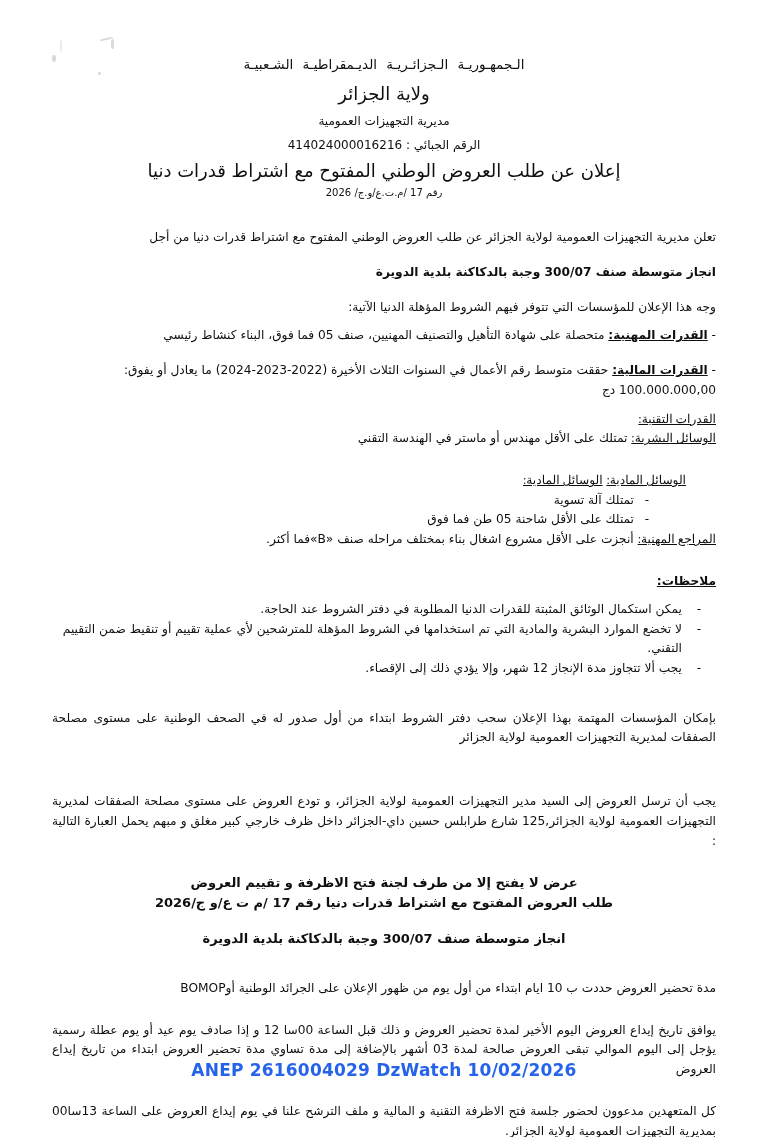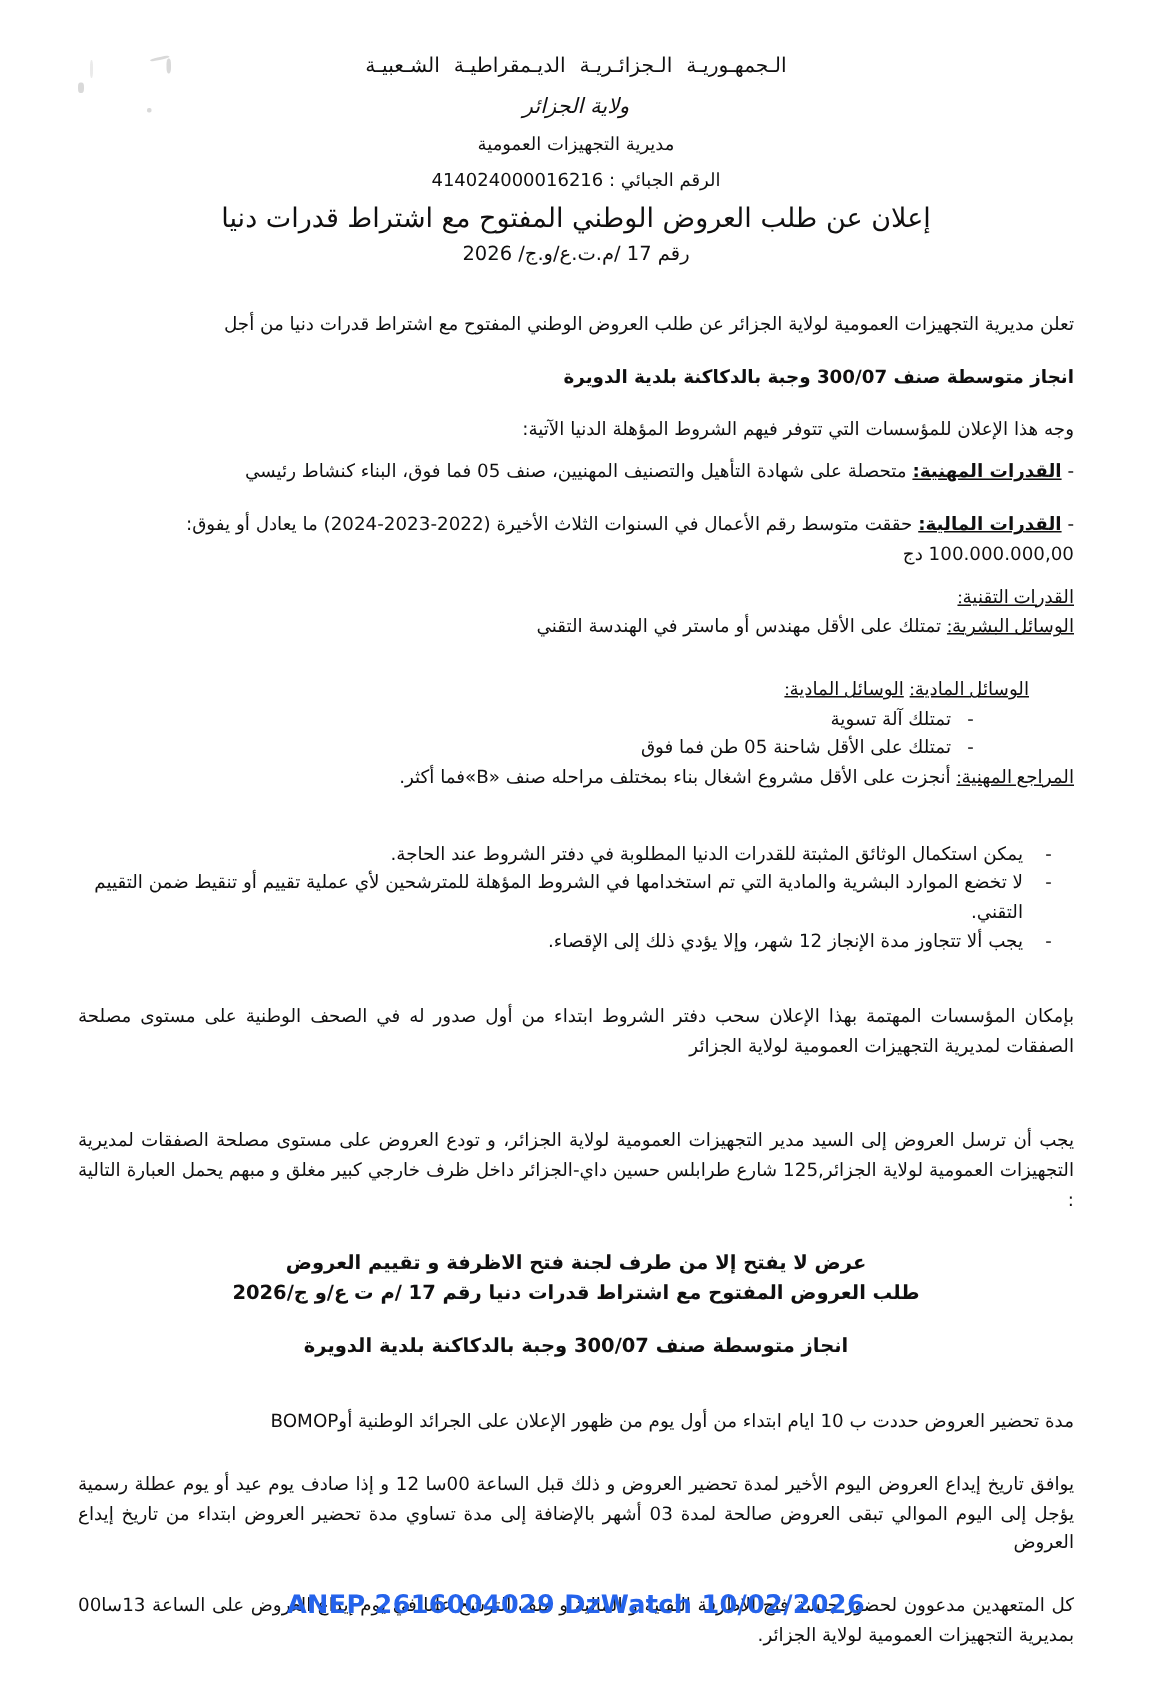--- a/index.html
+++ b/index.html
@@ -37,36 +37,36 @@
   .speck.s5 { left: 60px;  top: 40px; width: 2px;  height: 12px; opacity:.3; }
 
   .doc {
     position: absolute;
     right: 52px;
     left: 52px;
     top: 36px;
   }
 
   
-  .hdr { text-align: center; }
+  .hdr { text-align: center; margin-top: 20px; }
   .hdr .l {
     display: block;
     direction: rtl;
   }
   .hdr-1 {
     font-size: 13.5px;
     letter-spacing: .6px;
     word-spacing: 5px;
     margin-bottom: 11px;
   }
-  .hdr-2 { font-size: 14px; margin-bottom: 10px; font-style: italic; }
+  .hdr-2 { font-size: 18px; margin-bottom: 10px; }
   .hdr-3 { font-size: 12px; margin-bottom: 10px; }
   .hdr-4 { font-size: 12px; margin-bottom: 8px; }
   .hdr-5 { font-size: 18px; margin-bottom: 6px; }
-  .hdr-6 { font-size: 13px; margin-bottom: 0; }
+  .hdr-6 { font-size: 10px; margin-bottom: 0; }
 
   
   .p {
     direction: rtl;
     text-align: justify;
     font-size: 12.2px;
     line-height: 1.62;
   }
   .p.center { text-align: right; }
   .p.right  { text-align: right; }
@@ -206,20 +206,23 @@
         <span class="txt">تمتلك على الأقل شاحنة 05 طن فما فوق</span>
       </div>
     </div>
 
     <div class="p right">
       <span class="u">المراجع المهنية:</span><span> أنجزت على الأقل مشروع اشغال بناء بمختلف مراحله صنف «B»فما أكثر.</span>
     </div>
 
     <div class="gap-l"></div>
 
+    <div class="p right">
+      <span class="bu">ملاحظات:</span>
+    </div>
 
     <div class="gap-s"></div>
 
     <div class="dashlist notes-list">
       <div class="dashrow">
         <span class="mark">-</span>
         <span class="txt">يمكن استكمال الوثائق المثبتة للقدرات الدنيا المطلوبة في دفتر الشروط عند الحاجة.</span>
       </div>
       <div class="dashrow">
         <span class="mark">-</span>

